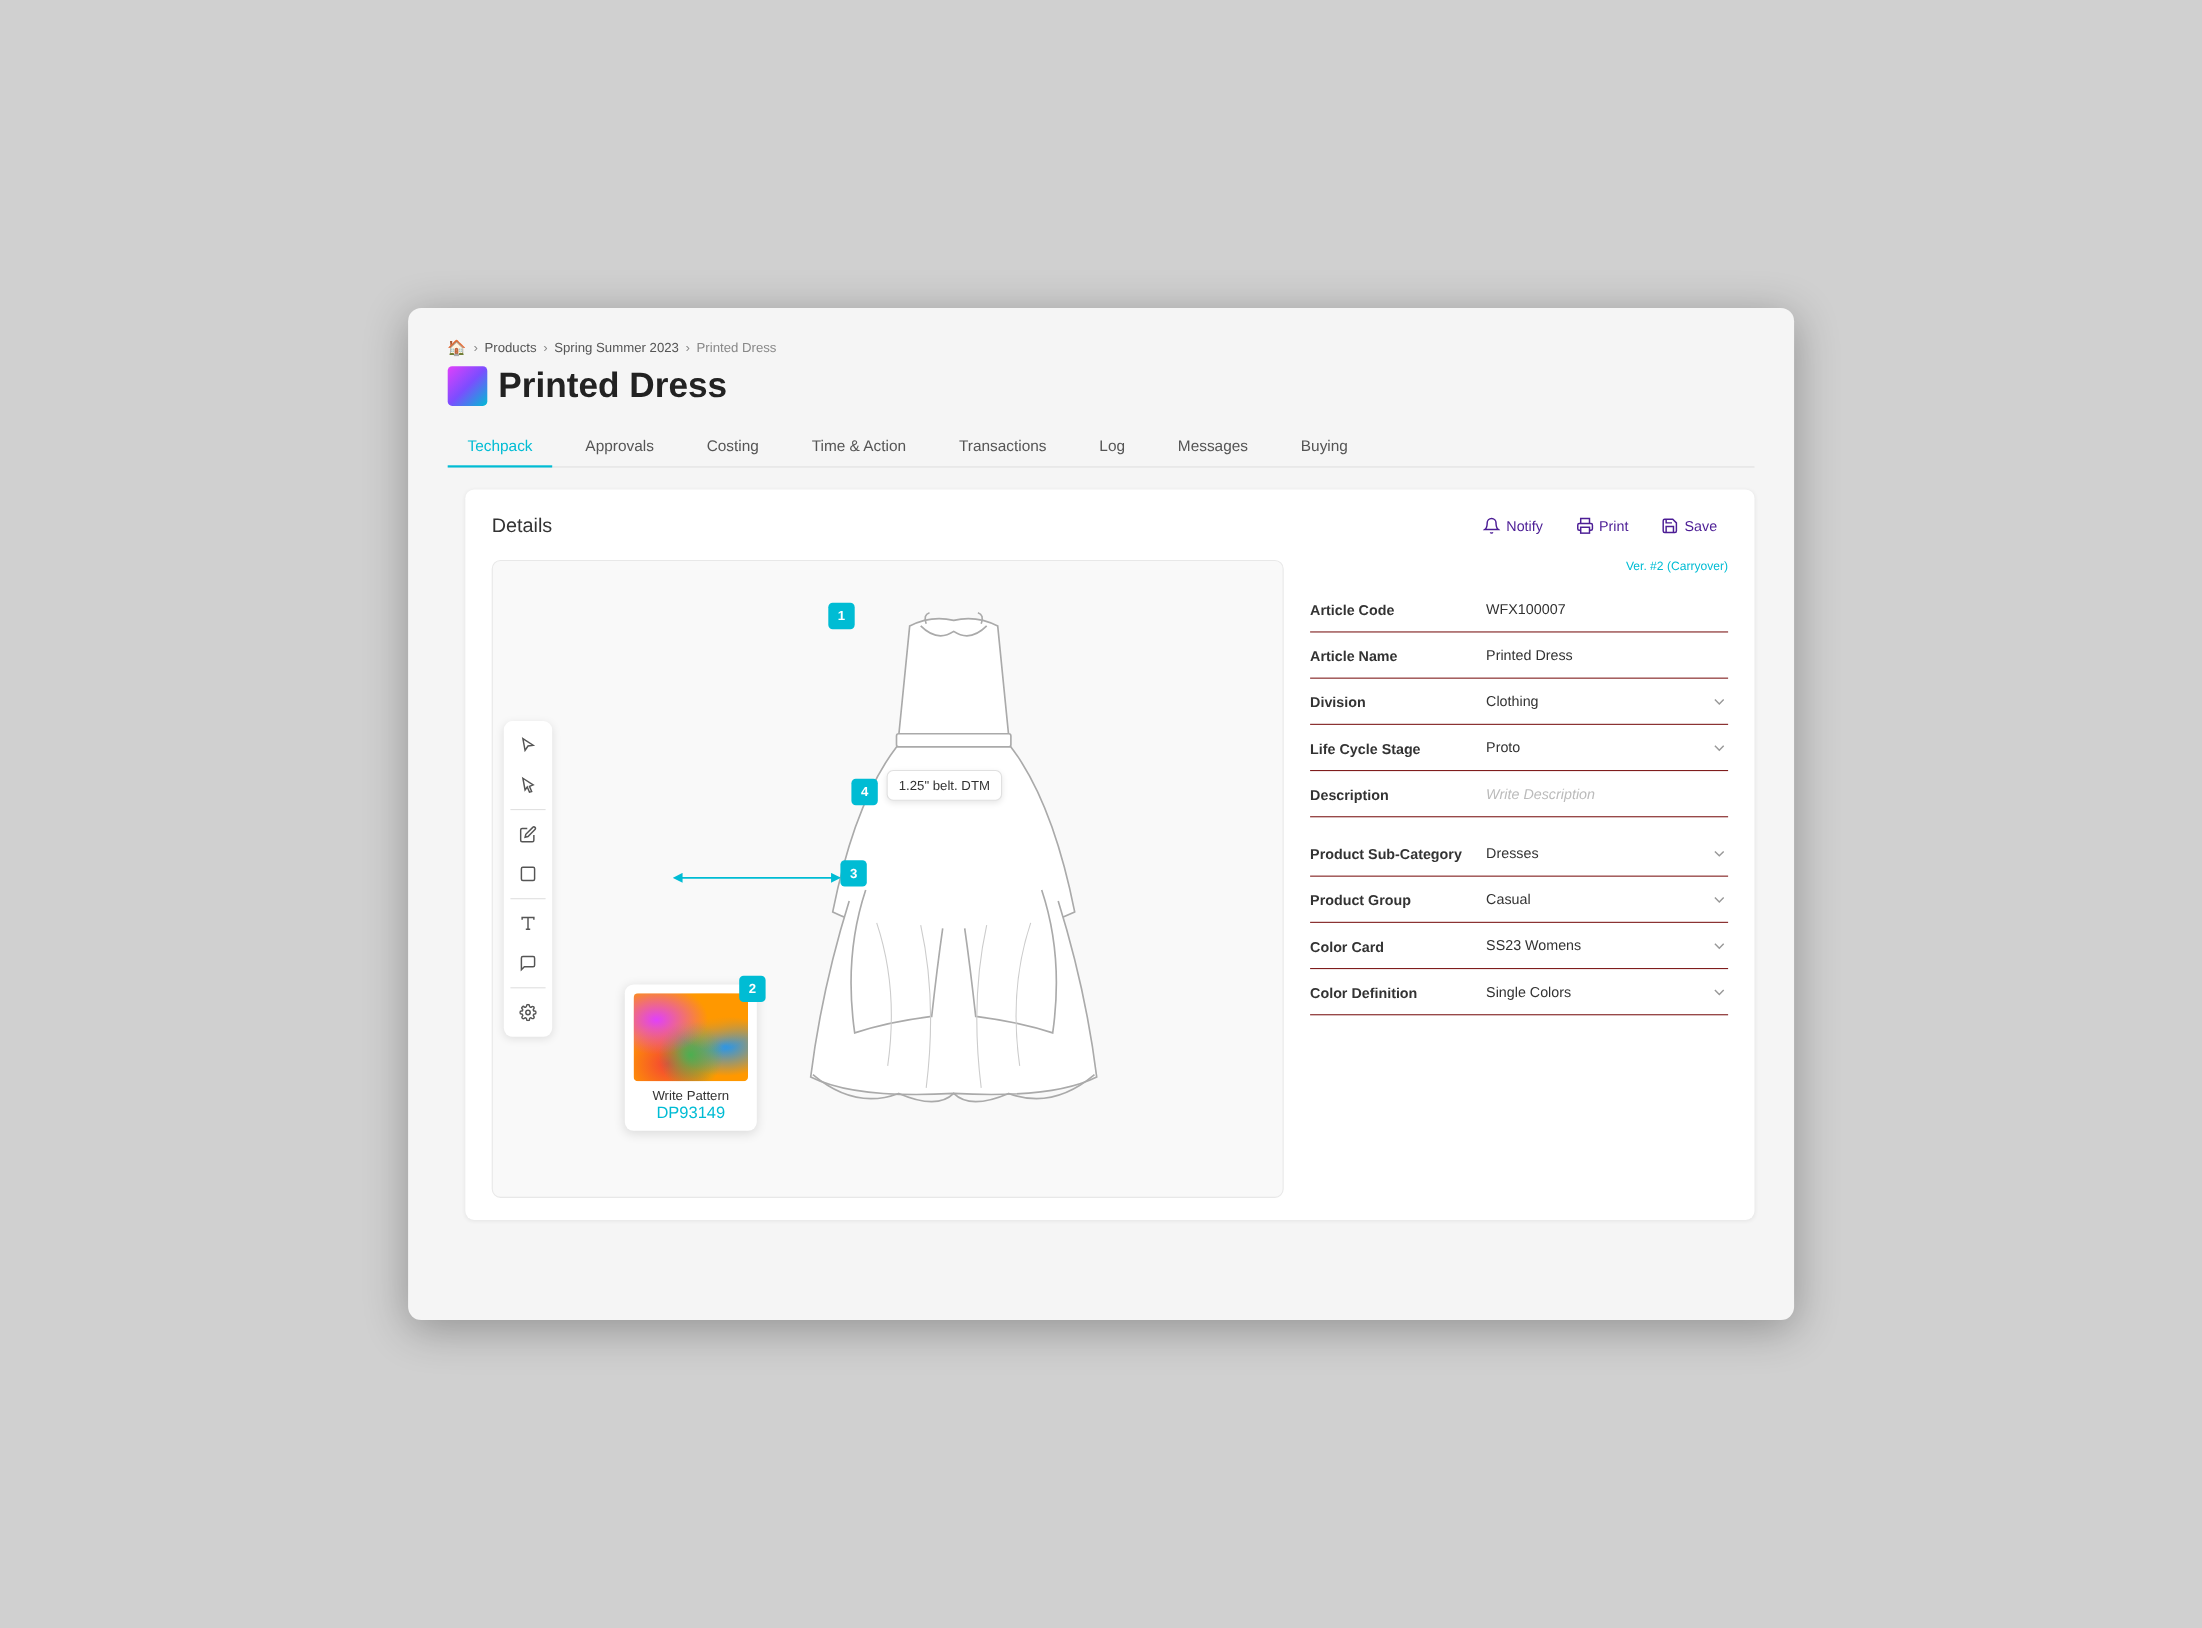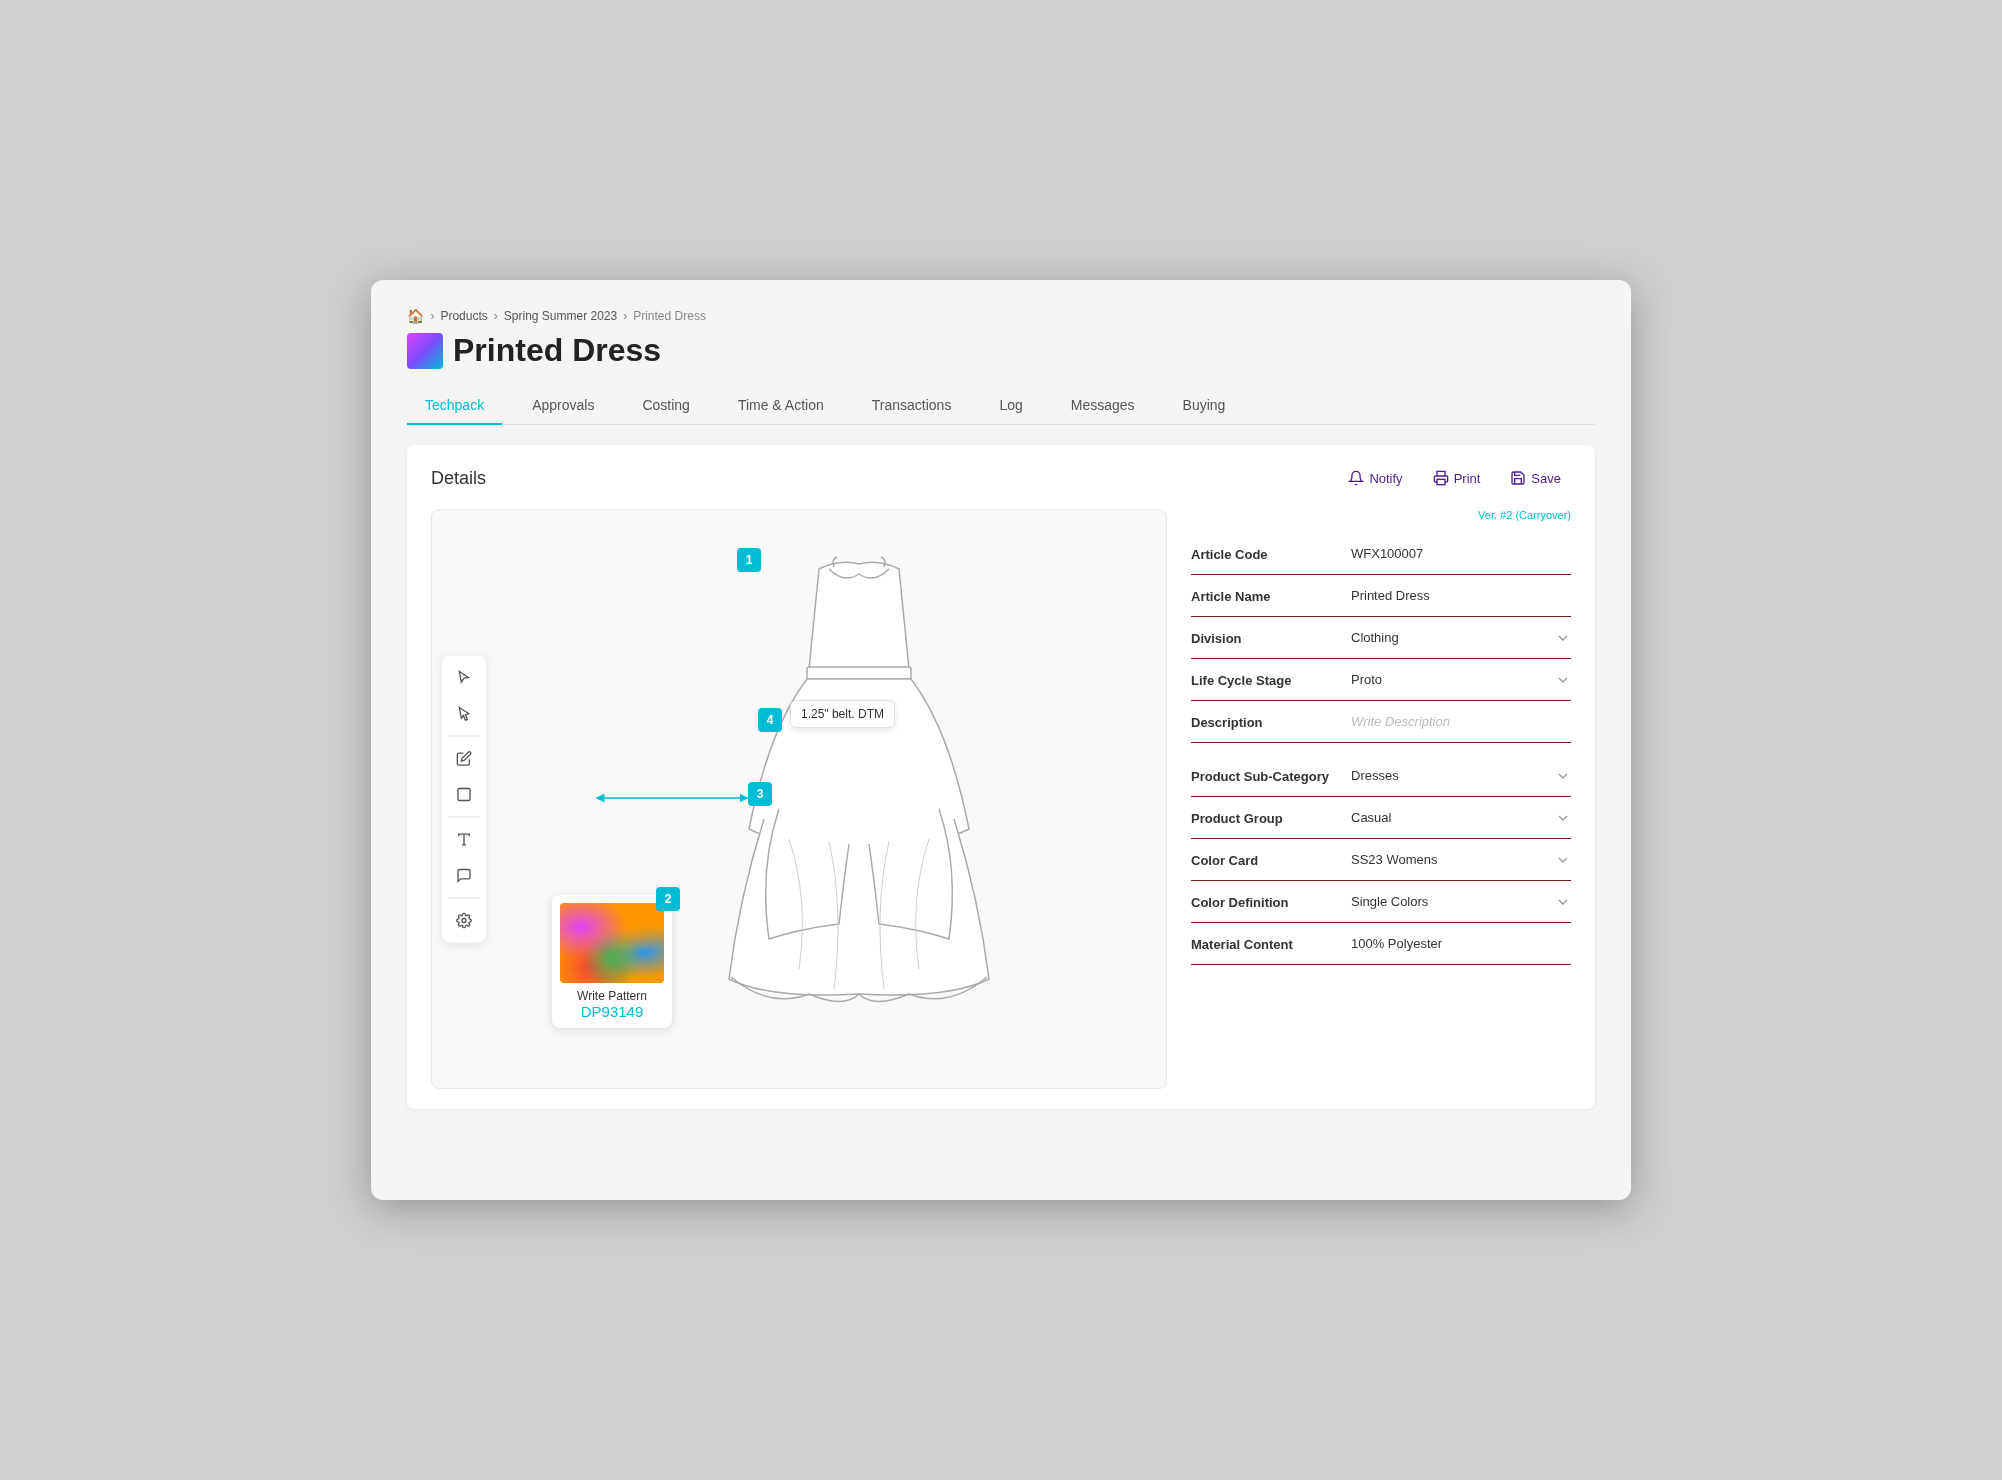--- a/index.html
+++ b/index.html
@@ -68,20 +68,21 @@
     .tab.active {
       color: #00bcd4;
       border-bottom: 2px solid #00bcd4;
       font-weight: 500;
     }
     .details-card {
       background: #fff;
       border-radius: 8px;
       padding: 20px 24px;
       box-shadow: 0 1px 4px rgba(0,0,0,0.07);
+      margin-left: 16px;
     }
     .details-header {
       display: flex;
       justify-content: space-between;
       align-items: center;
       margin-bottom: 18px;
     }
     .details-title {
       font-size: 18px;
       font-weight: 500;
@@ -530,20 +531,16 @@
         <div class="field-row">
           <div class="field-label">Color Definition</div>
           <div class="field-value field-select">
             <span>Single Colors</span>
             <svg viewBox="0 0 24 24" fill="none" stroke="currentColor" stroke-width="2">
                 <polyline points="6 9 12 15 18 9"></polyline>
               </svg>
           </div>
         </div>
 
-        <div class="field-row">
-          <div class="field-label">Material Content</div>
-          <div class="field-value">100% Polyester</div>
-        </div>
       </div>
     </div>
   </div>
 </div>
 
 </body></html>

